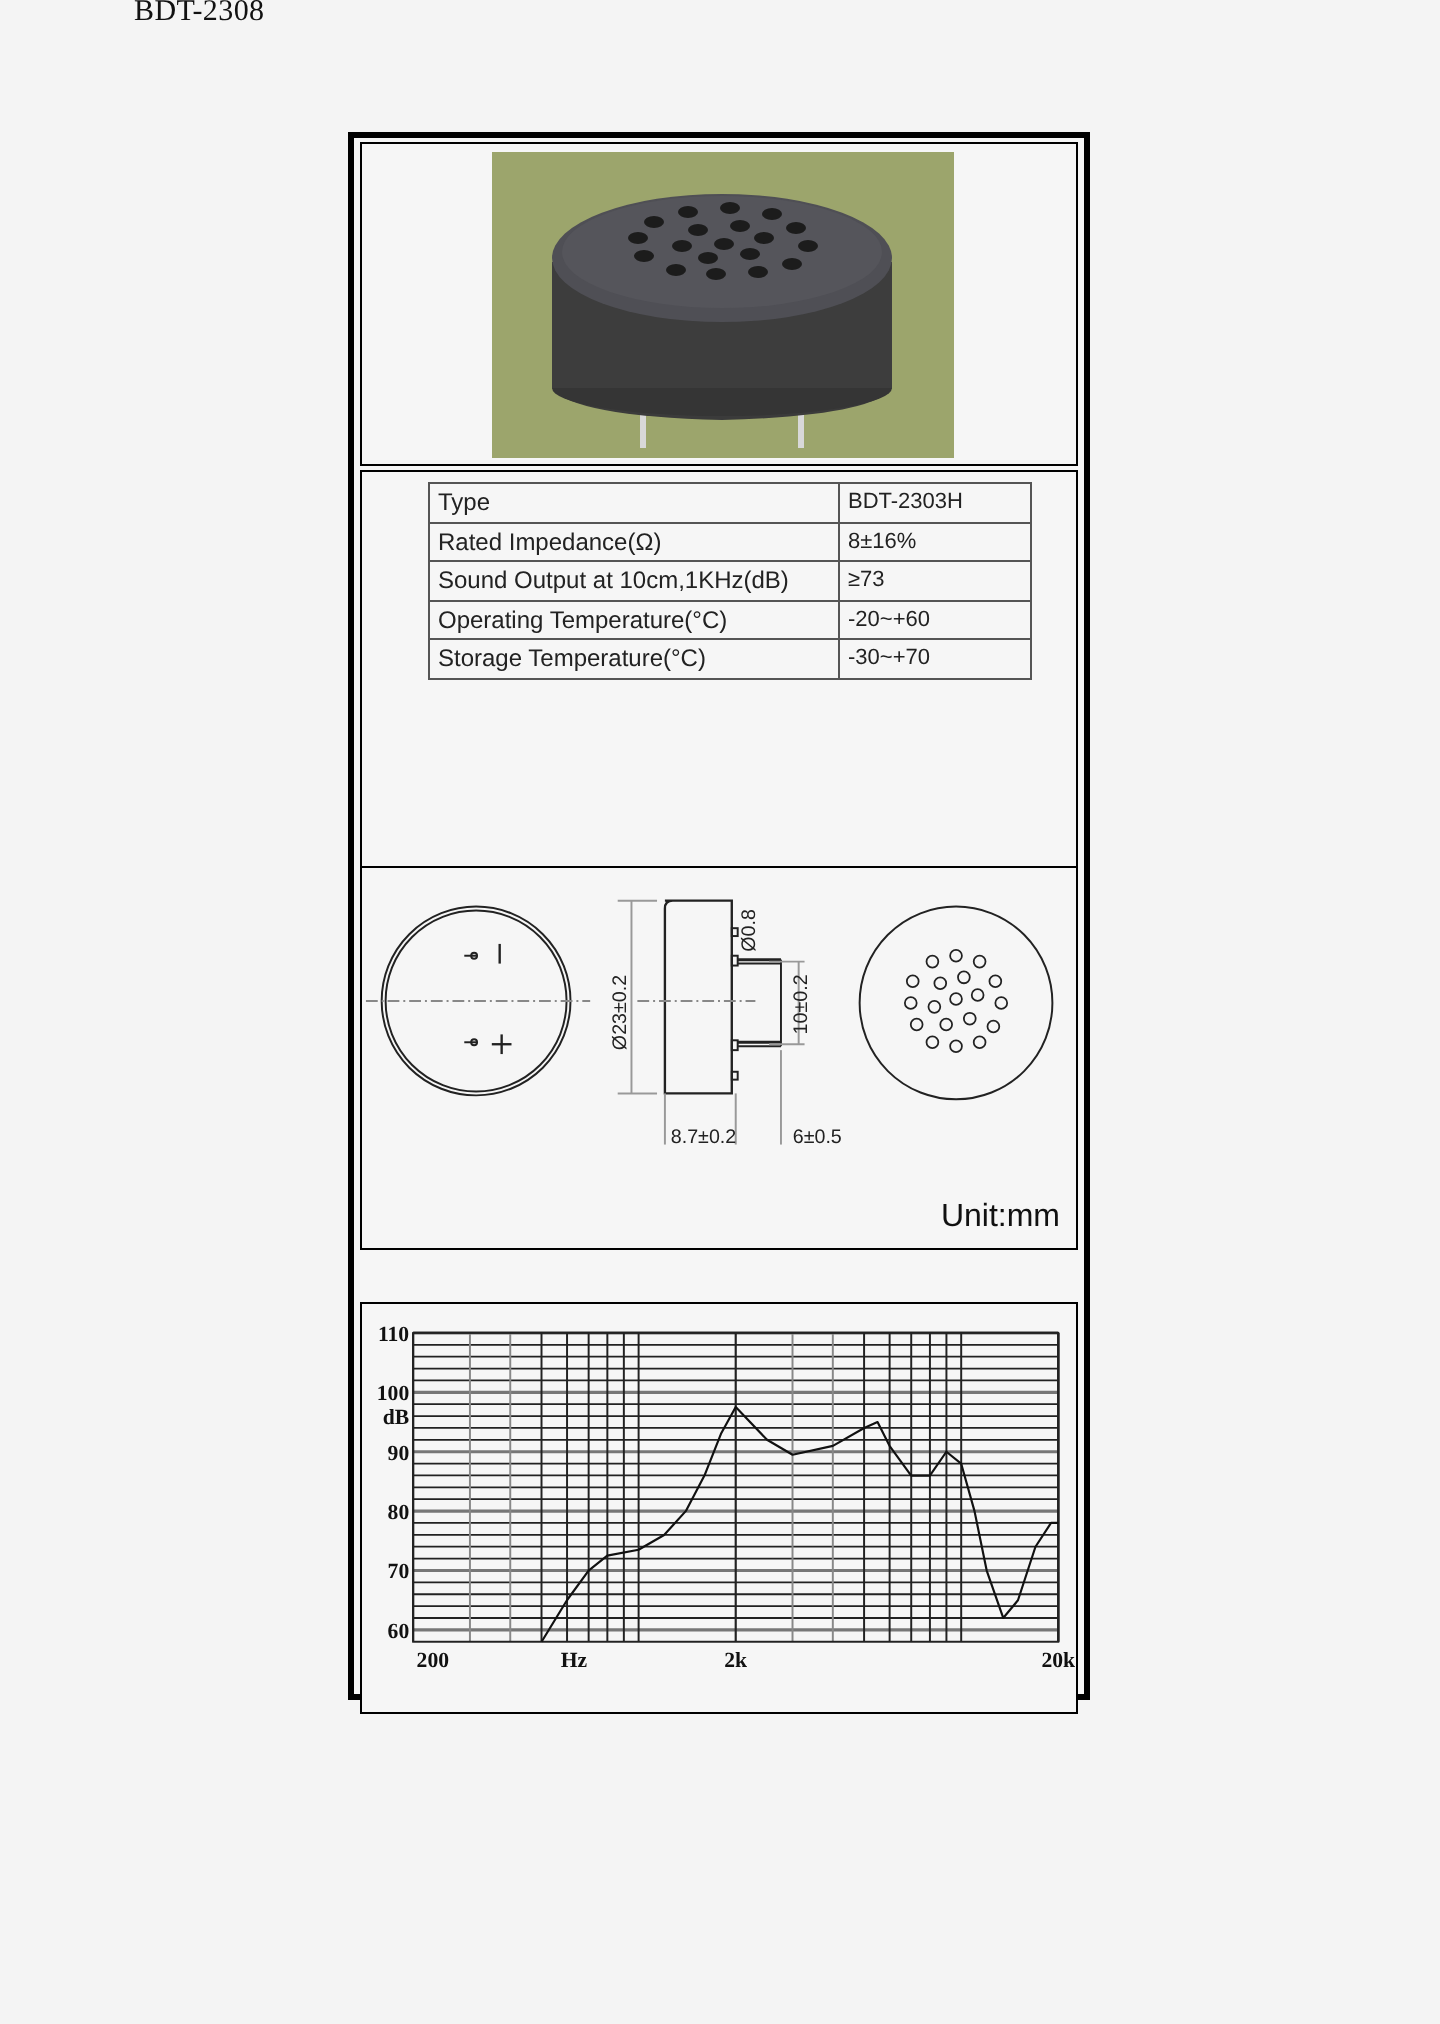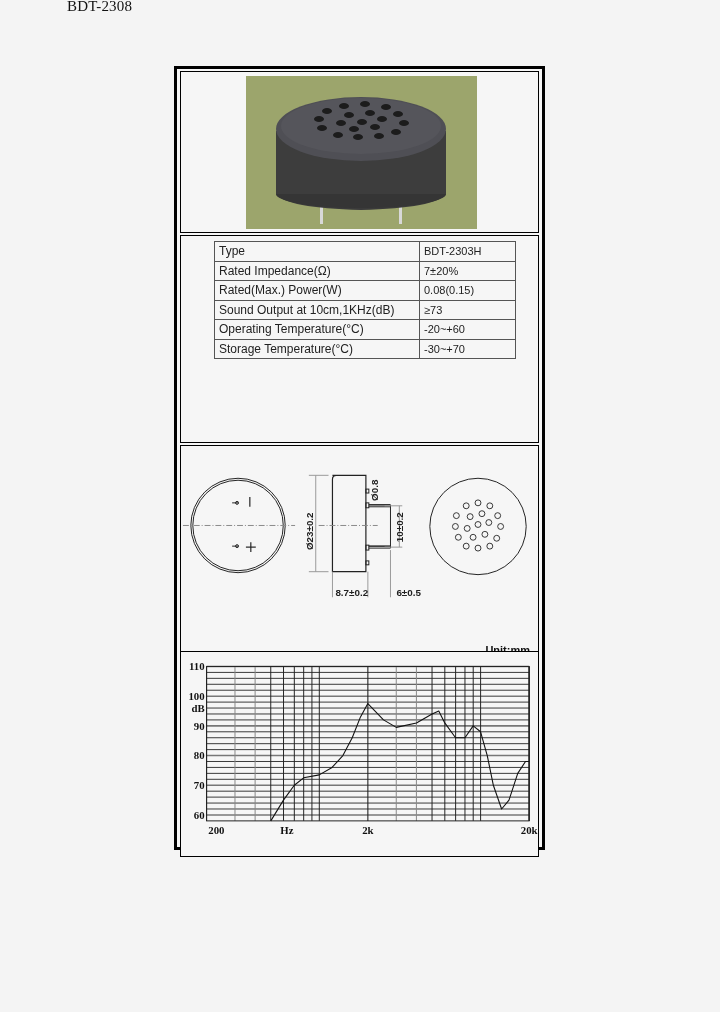--- a/index.html
+++ b/index.html
@@ -13,34 +13,34 @@
   }
   .frame {
     position:absolute; left:174px; top:66px; width:371px; height:784px;
     border:3px solid #000; box-sizing:border-box; background:#f6f6f6;
   }
   .section {
     position:absolute; left:3px; right:3px; border:1px solid #000; box-sizing:border-box; background:#f6f6f6;
   }
   .s1 { top:2px; height:162px; }
   .s2 { top:166px; height:208px; }
-  .s3 { top:376px; height:218px;font-weight:bold; }
+  .s3 { top:364px; height:192px; }
   .s4 { top:570px; height:206px;margin-top:12px; }
 
   .photo {
     position:absolute; left:65px; top:4px; width:231px; height:153px; background:#9ca56c;
   }
   .spec-table {
     position:absolute; left:33px; top:5px; width:302px; border-collapse:collapse;
     font-size:12px; color:#222; background:#f6f6f6;
   }
   .spec-table td { border:1px solid #555; height:19.5px; padding:0 4px; box-sizing:border-box; }
   .spec-table td.val { text-align:left; width:96px; font-size:11px; }
   .drawings { position:absolute; left:0; top:0; width:100%; height:100%; }
-  .unit-label { position:absolute; right:8px; bottom:6px; font-size:11px; color:#111; }
+  .unit-label { position:absolute; right:8px; bottom:6px; font-size:16px; color:#111; }
 
   .chart { position:absolute; left:0; top:0; width:100%; height:100%; }
   .ylab, .xlab {
     font-family:"Liberation Serif", serif; font-weight:bold; font-size:11px; fill:#111;
   }
 </style>
 </head>
 <body>
 
 <div class="doc-title">BDT-2308</div>
@@ -89,25 +89,21 @@
 
   <div class="section s2">
     <table class="spec-table">
       <tbody>
         <tr>
             <td>Type</td>
             <td class="val">BDT-2303H</td>
           </tr>
         <tr>
             <td>Rated Impedance(Ω)</td>
-            <td class="val">7±20%</td>
-          </tr>
-        <tr>
-            <td>Rated(Max.) Power(W)</td>
-            <td class="val">0.08(0.15)</td>
+            <td class="val">8±16%</td>
           </tr>
         <tr>
             <td>Sound Output at 10cm,1KHz(dB)</td>
             <td class="val">≥73</td>
           </tr>
         <tr>
             <td>Operating Temperature(°C)</td>
             <td class="val">-20~+60</td>
           </tr>
         <tr>

